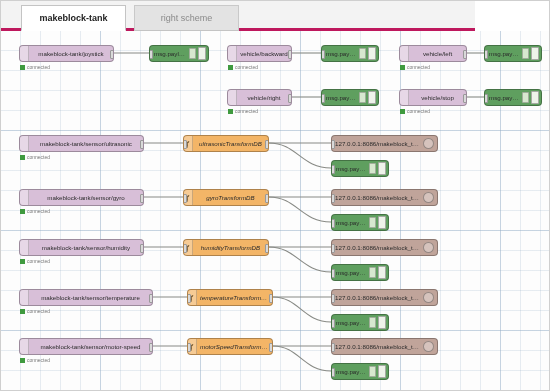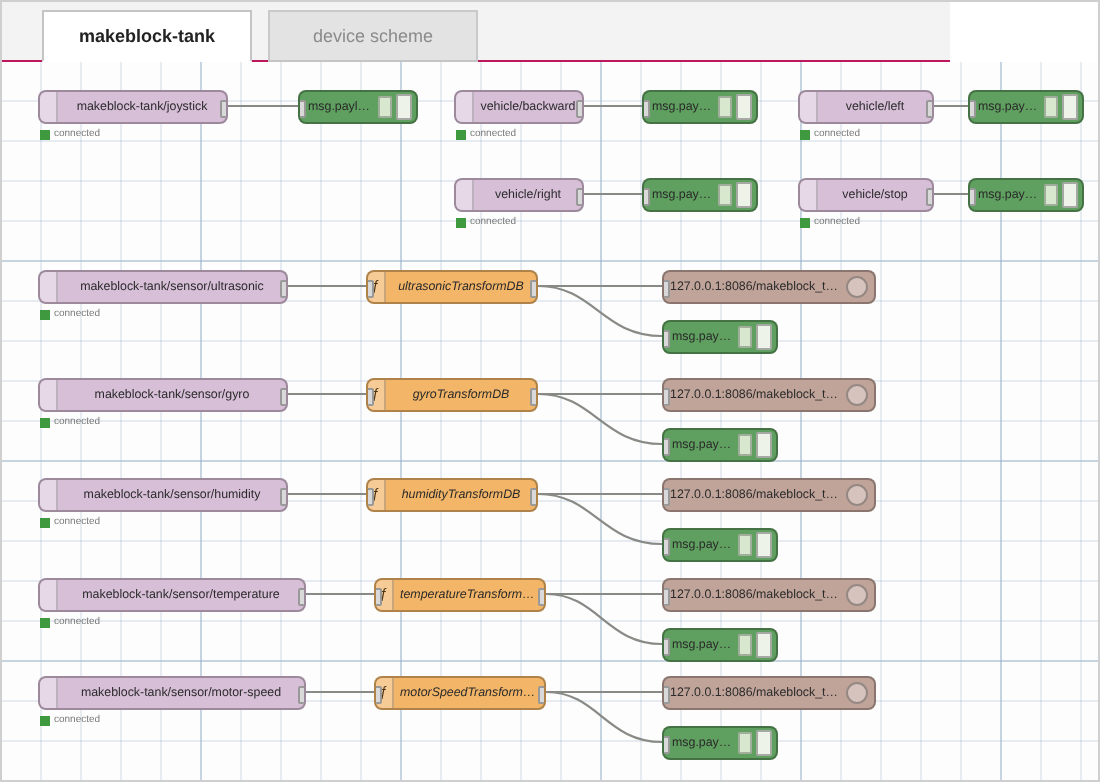--- a/index.html
+++ b/index.html
@@ -5,21 +5,21 @@
   html,body{margin:0;padding:0;}
   body{
     width:550px;height:391px;overflow:hidden;
     background:#ffffff;
     font-family:"Liberation Sans", sans-serif;
     -webkit-font-smoothing:antialiased;
   }
   #app{position:relative;width:550px;height:391px;box-sizing:border-box;border:1px solid #cfcfcf;overflow:hidden;background:#fff;}
 
   
-  #tabbar{position:absolute;left:0;top:0;width:474px;height:30px;background:#f3f3f3;border-bottom:1px solid #be185d;box-sizing:border-box;text-decoration:underline;}
+  #tabbar{position:absolute;left:0;top:0;width:474px;height:30px;background:#f3f3f3;border-bottom:3px solid #be185d;box-sizing:border-box;text-decoration:underline;}
   .tab{position:absolute;top:4px;height:26px;line-height:25px;box-sizing:border-box;
        font-size:9px;padding:0 10px;white-space:nowrap;}
   .tab.active{left:20px;background:#ffffff;border:1px solid #c4c4c4;border-bottom:1px solid #ffffff;
        color:#222;font-weight:bold;min-width:105px;text-align:center;z-index:3;}
   .tab.inactive{left:133px;background:#e3e3e3;border:1px solid #c9c9c9;border-bottom:1px solid #c4c4c4;
        color:#8a8a8a;min-width:105px;text-align:center;z-index:2;}
 
   
   #canvas{position:absolute;left:0;top:30px;width:550px;height:361px;overflow:hidden;
     background-color:#fdfdfd;
@@ -69,21 +69,21 @@
   .status{position:absolute;font-size:5px;color:#7a7a7a;white-space:nowrap;display:flex;align-items:center;}
   .status .dot{width:5px;height:5px;background:#3f9a3f;margin-right:2px;display:inline-block;}
 </style>
 </head>
 <body>
 
 <div id="app">
 
   <div id="tabbar">
     <div class="tab active">makeblock-tank</div>
-    <div class="tab inactive">device scheme</div>
+    <div class="tab inactive">right scheme</div>
   </div>
 
   <div id="canvas">
 
     <svg id="wires" viewBox="0 0 550 361">
 
       <path d="M113,22 C128,22 133,22 148,22"></path>
       <path d="M291,22 C303,22 308,22 320,22"></path>
       <path d="M466,22 C473,22 476,22 483,22"></path>
       <path d="M291,66 C303,66 308,66 320,66"></path>

